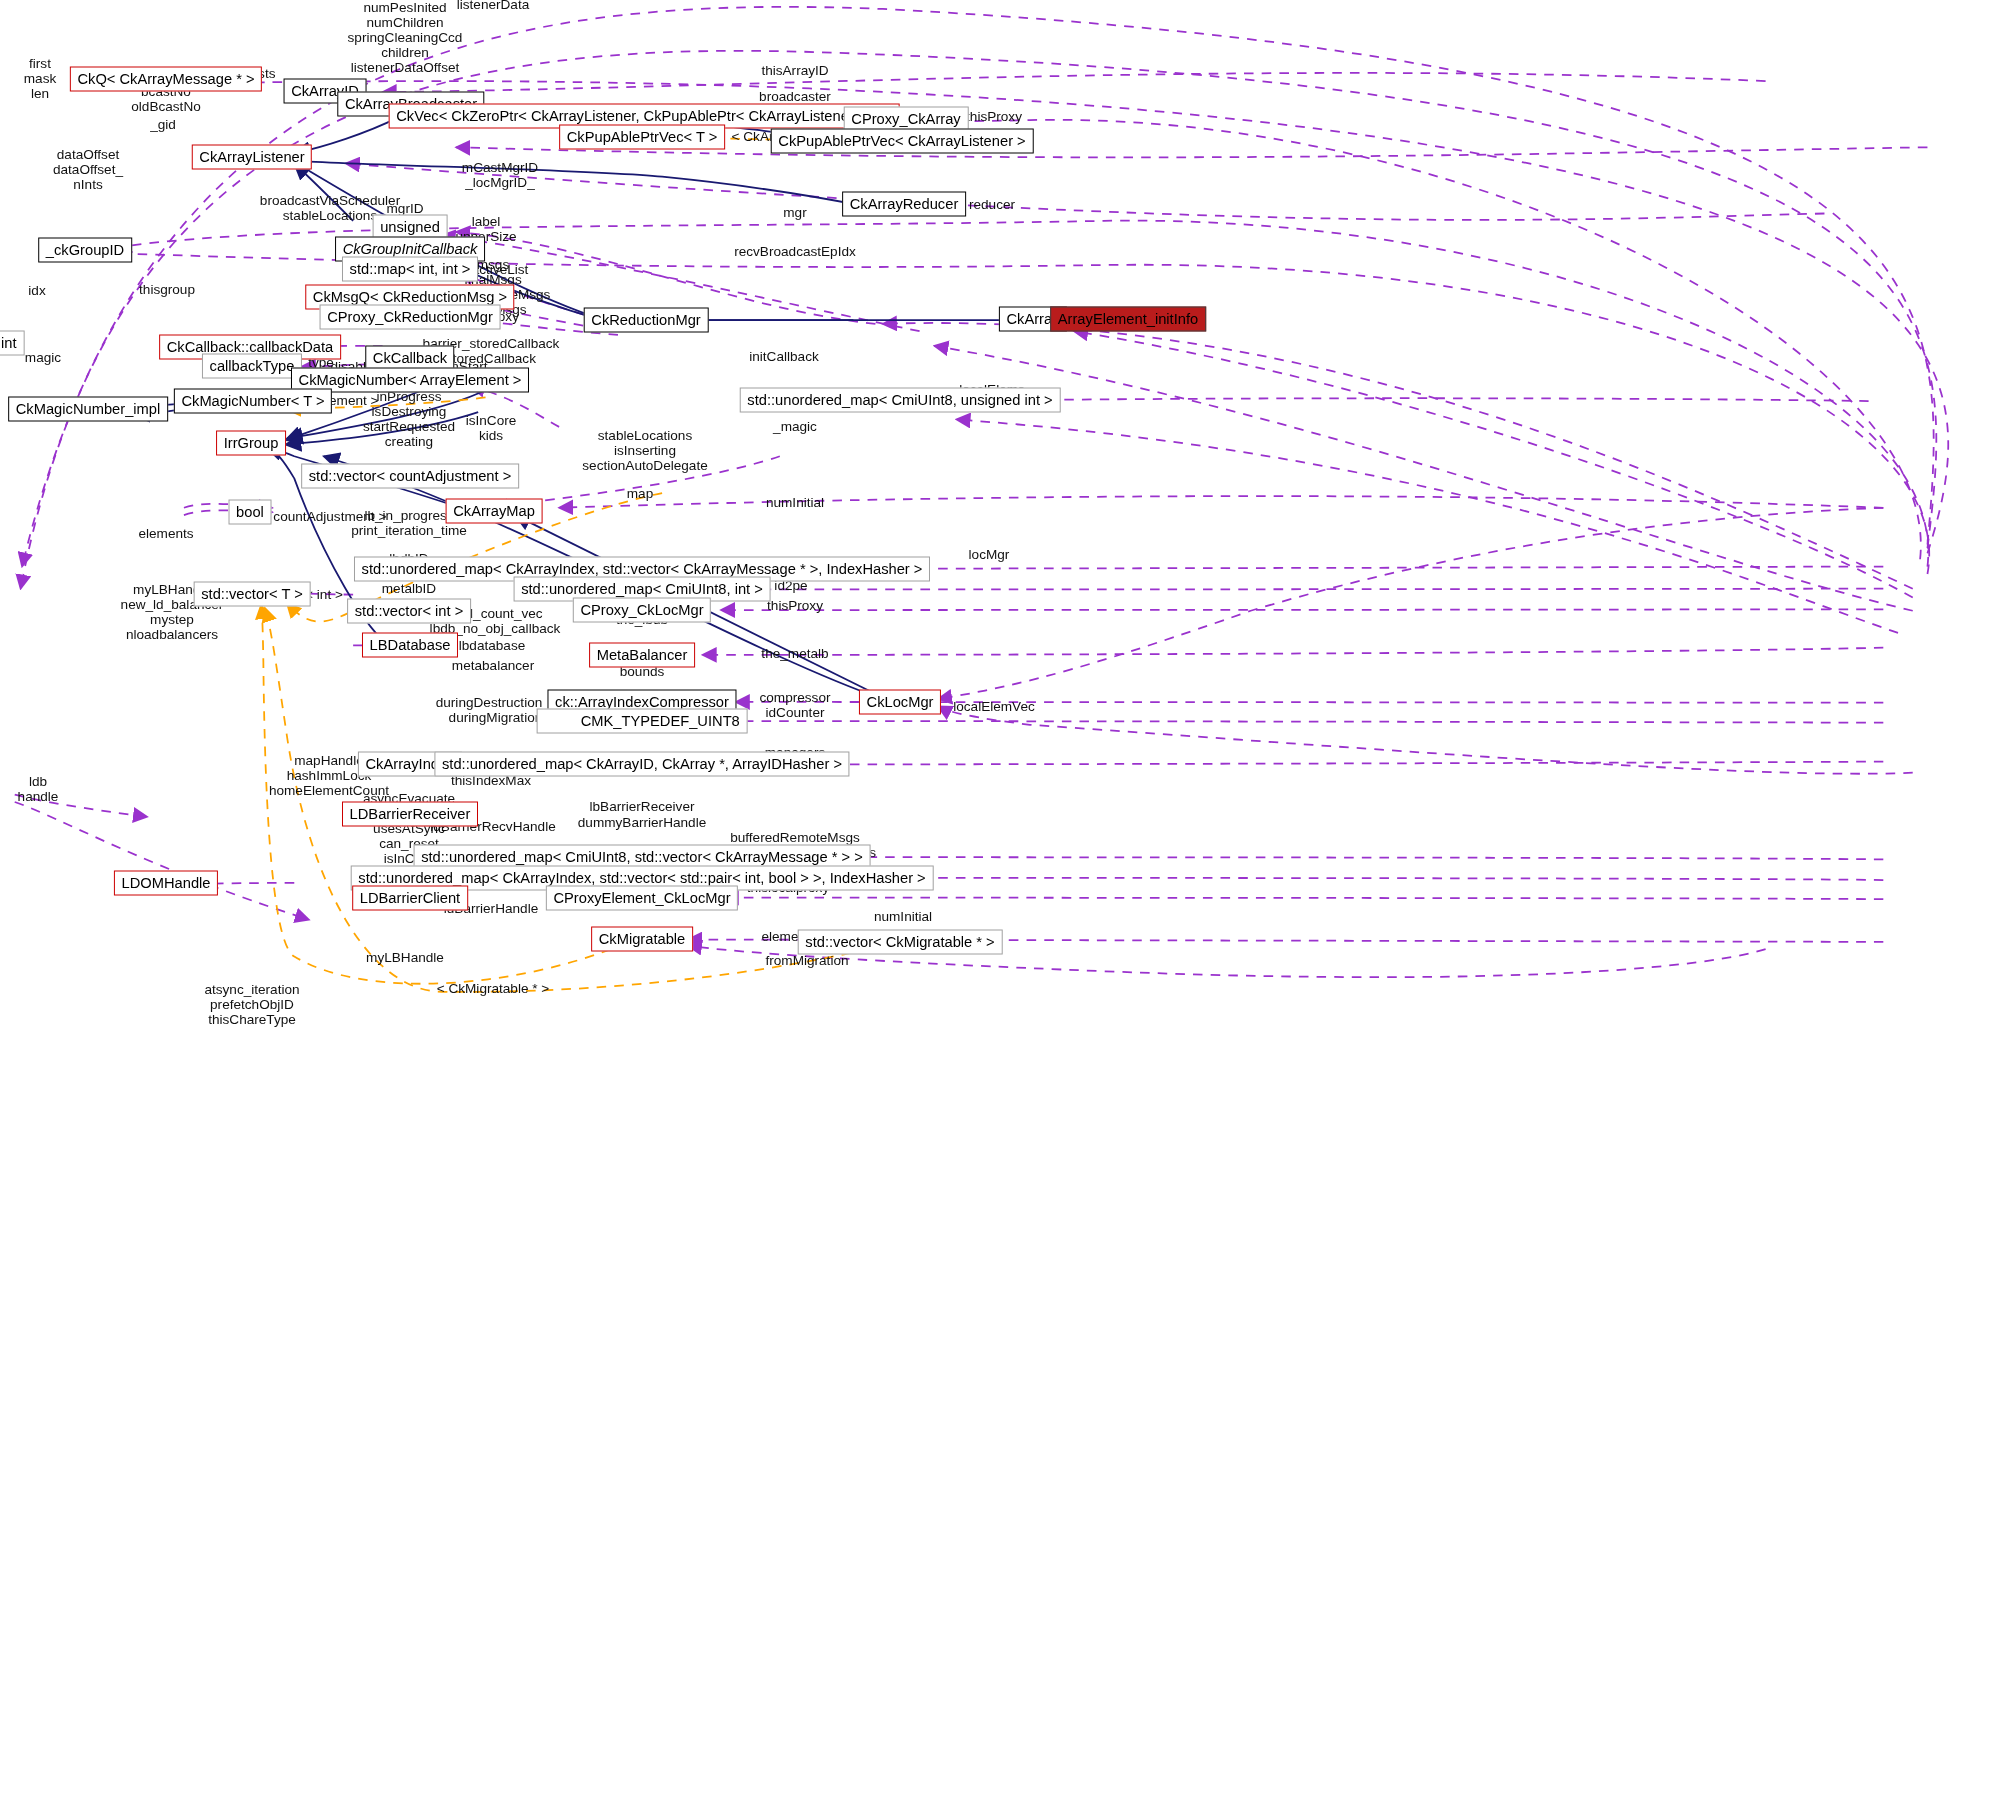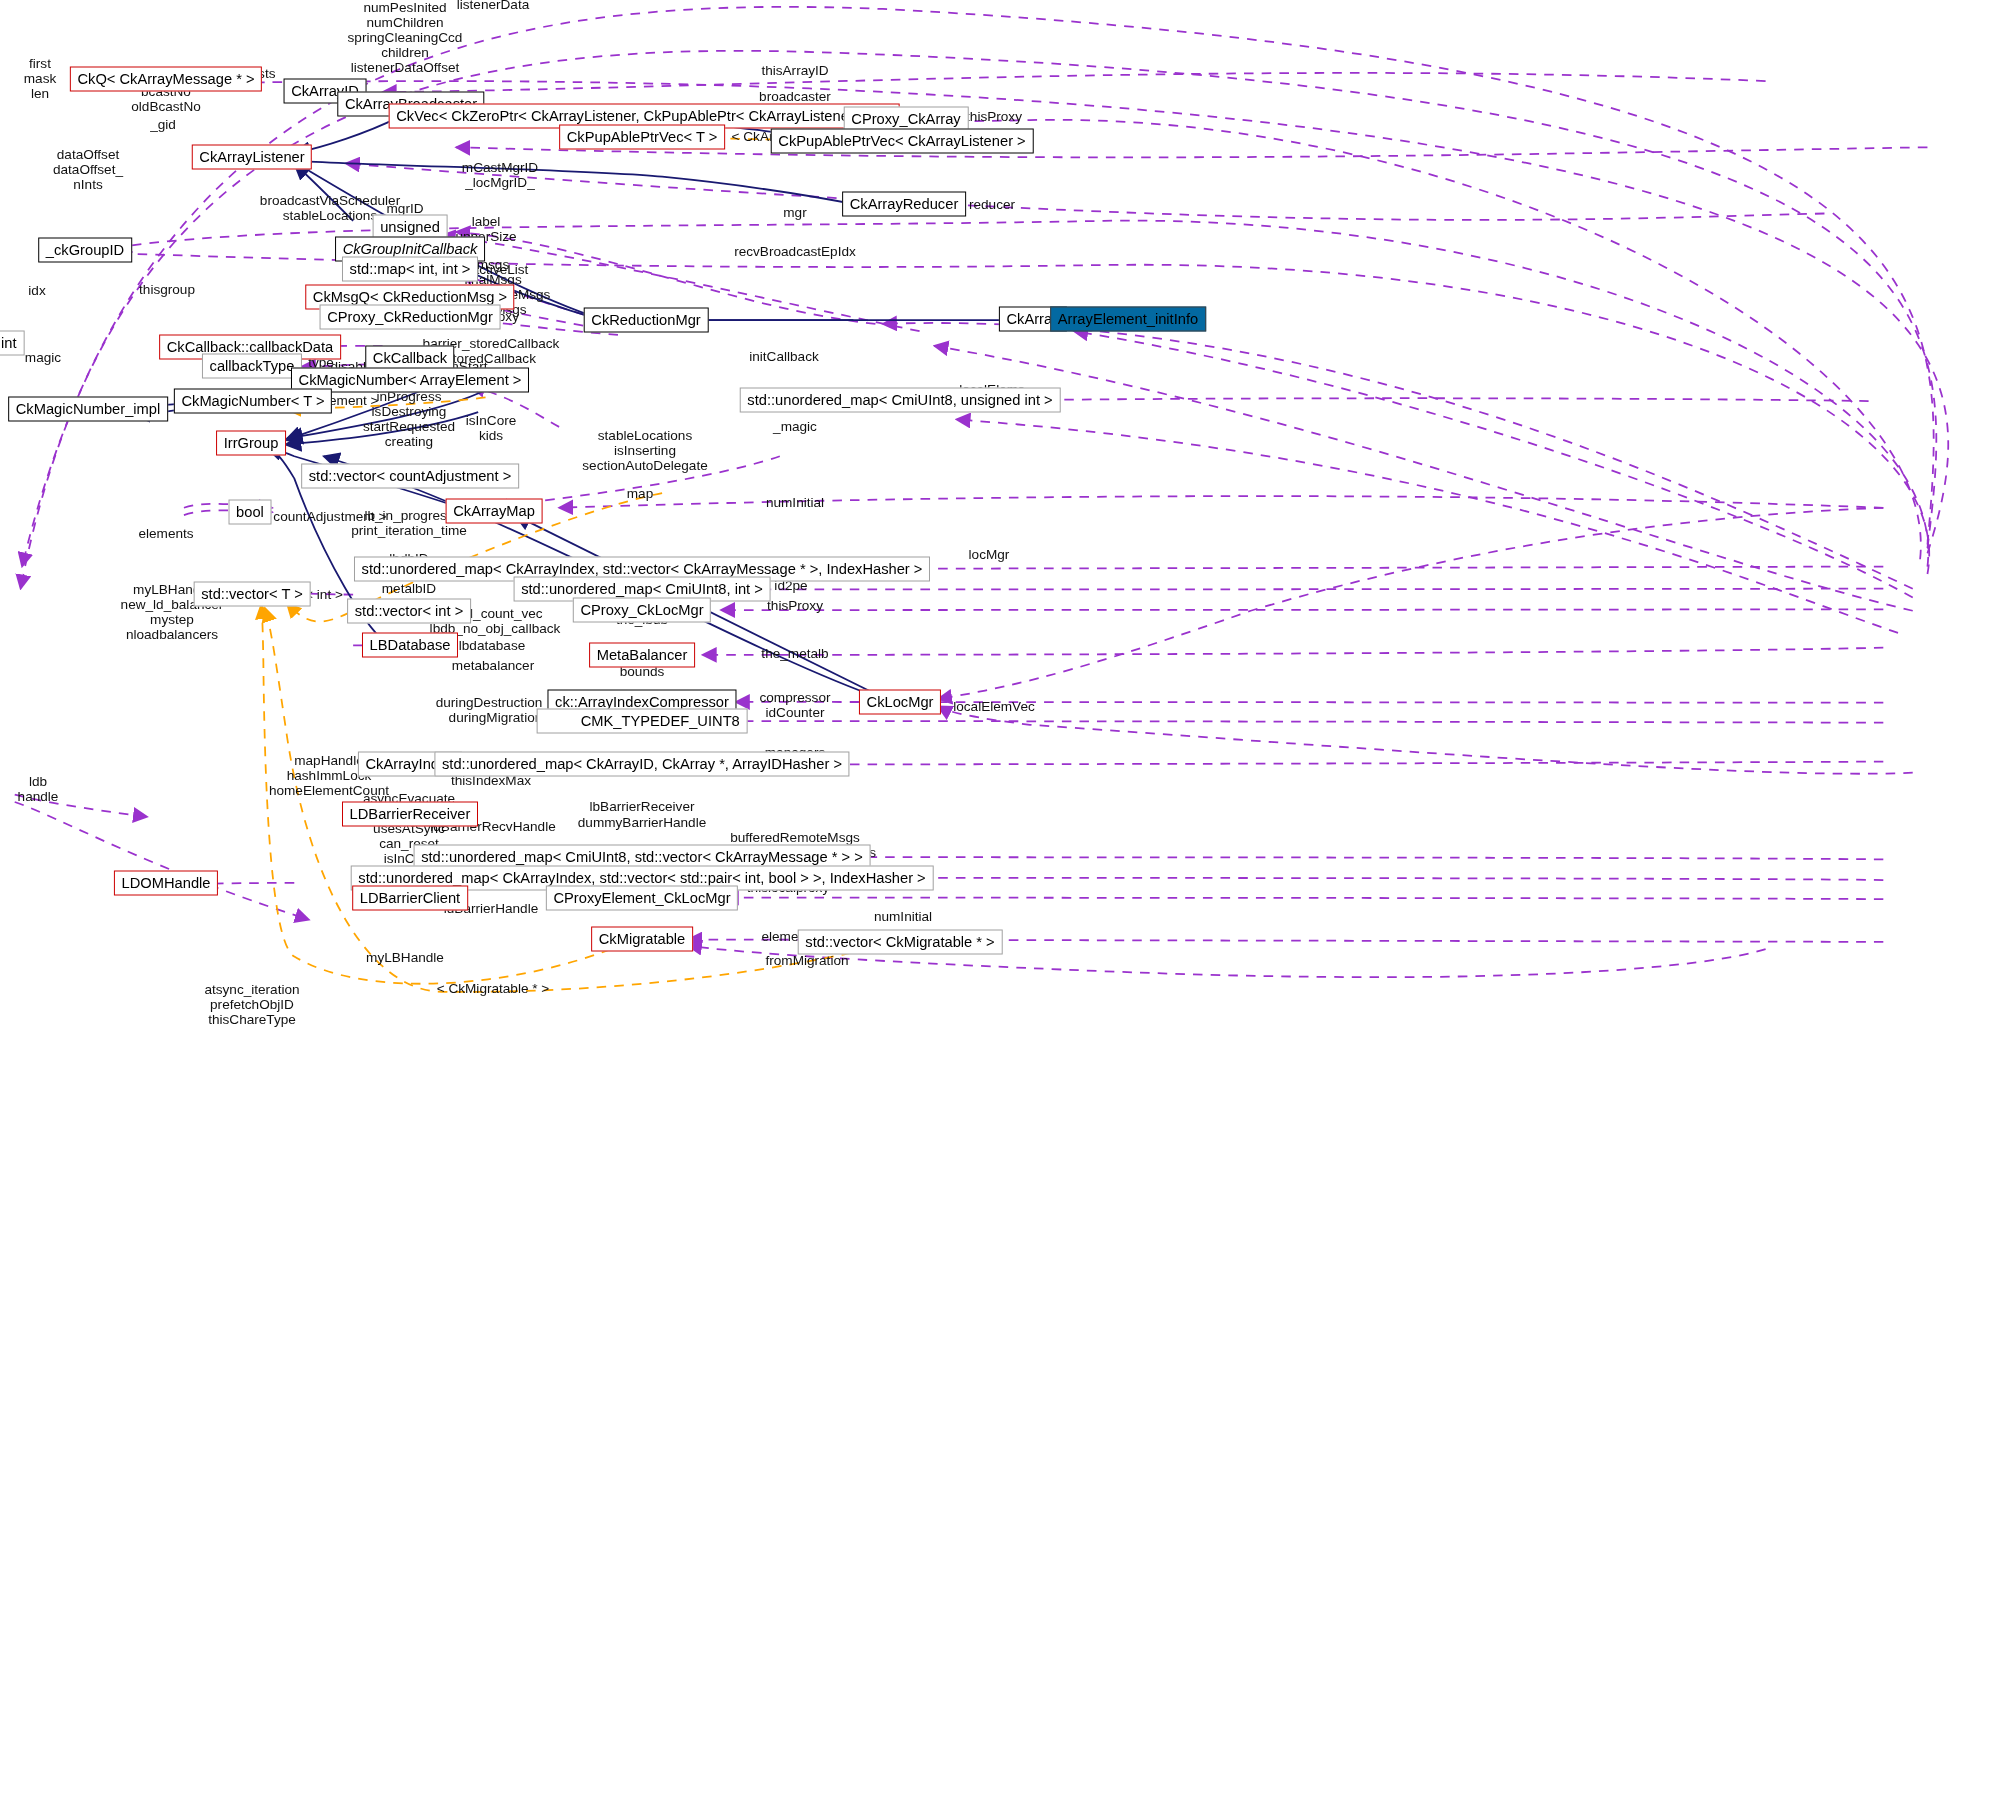--- a/index.html
+++ b/index.html
@@ -39,21 +39,21 @@
     transform: translate(-50%, -50%);
     z-index: 5;
   }
   .node.red {
     border-color: #cc0000;
   }
   .node.grey {
     border-color: #a0a0a0;
   }
   .node.current {
-    background: #0369a1;
+    background: #b91c1c;
     border-color: #404040;
   }
   .edge-label {
     position: absolute;
     color: #111111;
     font-size: 13.6px;
     line-height: 1.1;
     white-space: pre;
     text-align: center;
     transform: translate(-50%, -50%);

